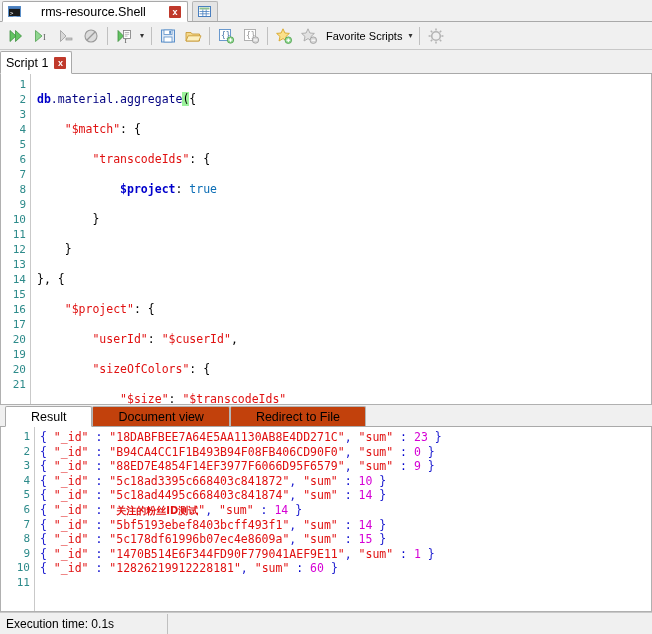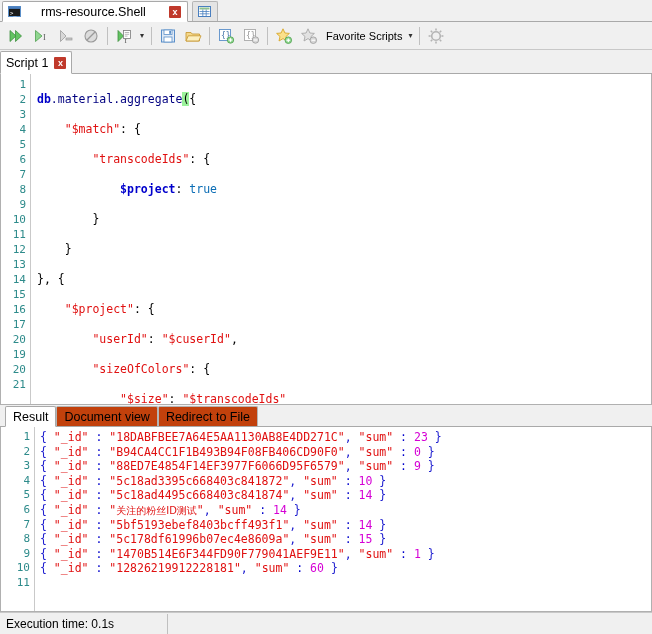--- a/index.html
+++ b/index.html
@@ -205,21 +205,21 @@
     align-items: flex-end;
     padding-left: 5px;
     box-sizing: border-box;
     background: #f0f0f0;
     border-bottom: 1px solid #a9a9a9;
   }
   .res-tab {
     height: 21px;
     display: flex;
     align-items: center;
-    padding: 0 7px;
+    padding: 0 25px;
     font-size: 12.5px;
     box-sizing: border-box;
     border-radius: 2px 2px 0 0;
     white-space: nowrap;
   }
   .res-tab.active {
     background: #ffffff;
     border: 1px solid #a9a9a9;
     border-bottom: 1px solid #ffffff;
     margin-bottom: -1px;
@@ -262,21 +262,21 @@
     font-size: 11.5px;
     line-height: 14.6px;
     white-space: pre;
     overflow: hidden;
   }
   .res-area .rl { height: 14.6px; }
   .r-brace { color: #2020d0; }
   .r-str   { color: #e01010; }
   .r-colon { color: #0000cc; }
   .r-num   { color: #d500d5; }
-  .r-cjk   { color: #e01010; font-family: "DejaVu Sans", sans-serif; font-size: 10px; }
+  .r-cjk   { color: #e01010; font-family: "DejaVu Sans", sans-serif; font-size: 10px; font-weight: bold; }
 
   
   .statusbar {
     height: 22px;
     flex: 0 0 22px;
     background: #f0f0f0;
     display: flex;
     align-items: center;
     border-top: 1px solid #c8c8c8;
     box-sizing: border-box;

